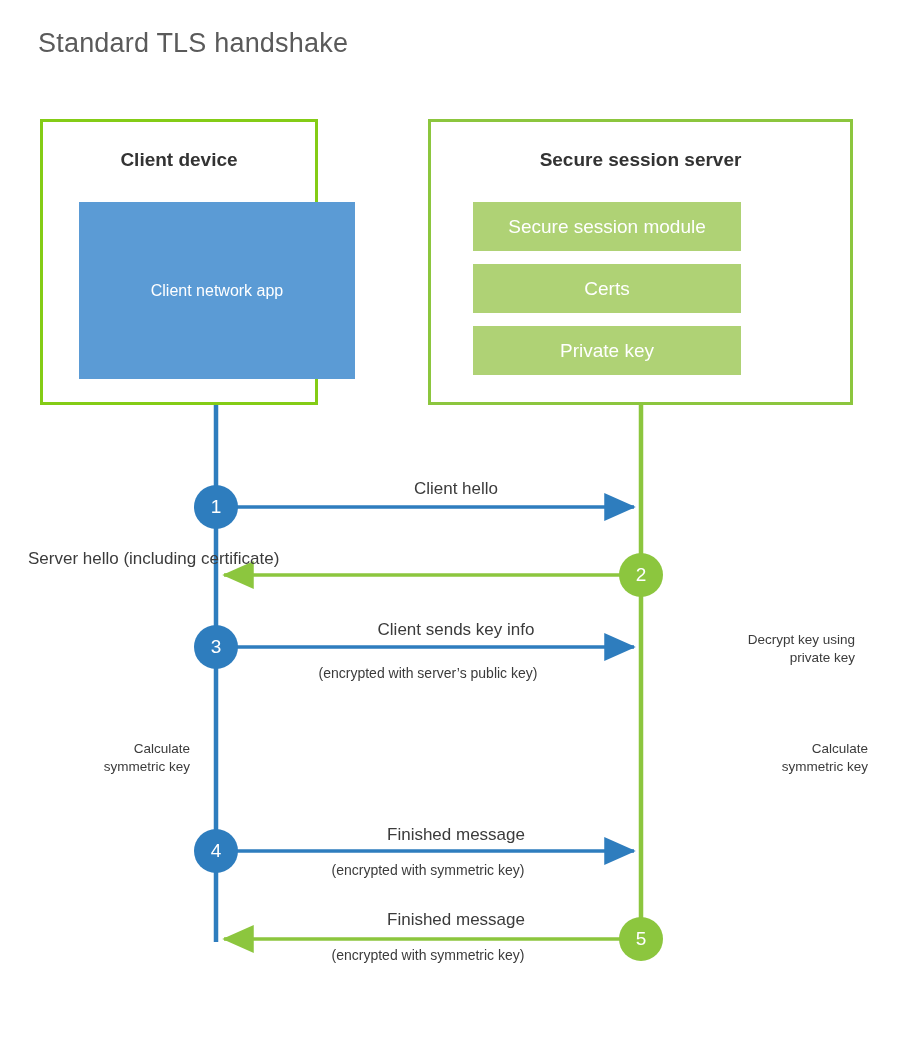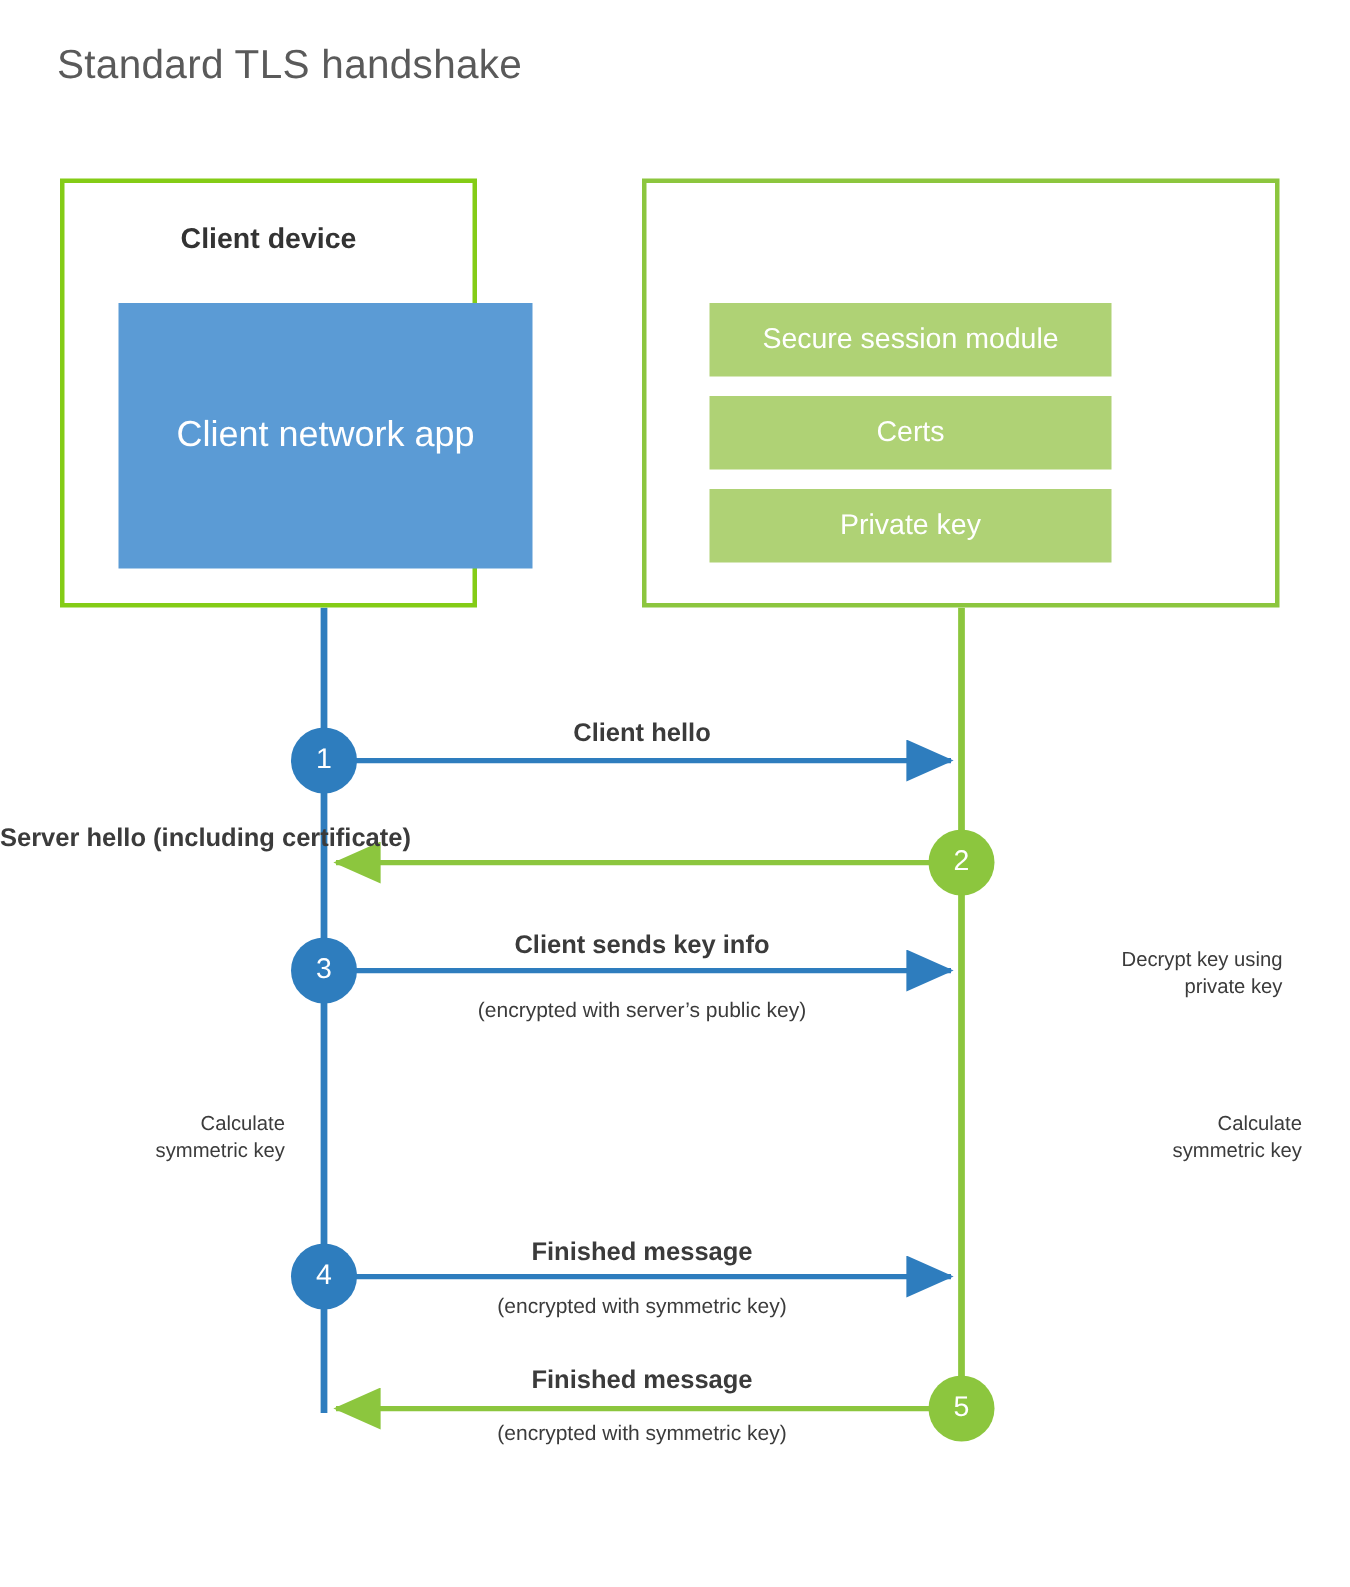--- a/index.html
+++ b/index.html
@@ -70,21 +70,21 @@
     justify-content: center;
     color: #ffffff;
     font-weight: 300;
   }
   #client-app-block {
     left: 36px;
     top: 80px;
     width: 276px;
     height: 177px;
     background: #5B9BD5;
-    font-size: 24px;
+    font-size: 16px;
     line-height: 1.35;
     text-align: center;
     flex-direction: column;
   }
   .server-block {
     left: 42px;
     width: 268px;
     height: 49px;
     background: #AFD275;
     font-size: 19px;
@@ -92,21 +92,22 @@
   #server-block-0 { top: 80px; }
   #server-block-1 { top: 142px; }
   #server-block-2 { top: 204px; }
 
   
   .flow-label {
     position: absolute;
     font-size: 17px;
     color: #3b3b3b;
     white-space: nowrap;
-    font-weight: 700;
+    font-weight: 400;
+    padding-left: 28px;
   }
   .flow-sub {
     position: absolute;
     font-size: 14px;
     color: #3b3b3b;
     white-space: nowrap;
     font-weight: 400;
   }
   .side-note {
     position: absolute;
@@ -165,20 +166,21 @@
 <div class="page-title">Standard TLS handshake</div>
 
 <div class="entity-box" id="client-box">
   <div class="entity-title">Client device</div>
   <div class="inner-block" id="client-app-block">
     <span>Client network app</span>
   </div>
 </div>
 
 <div class="entity-box" id="server-box">
+  <div class="entity-title">Secure session server</div>
   <div class="inner-block server-block" id="server-block-0">
     <span>Secure session module</span>
   </div>
   <div class="inner-block server-block" id="server-block-1">
     <span>Certs</span>
   </div>
   <div class="inner-block server-block" id="server-block-2">
     <span>Private key</span>
   </div>
 </div>

